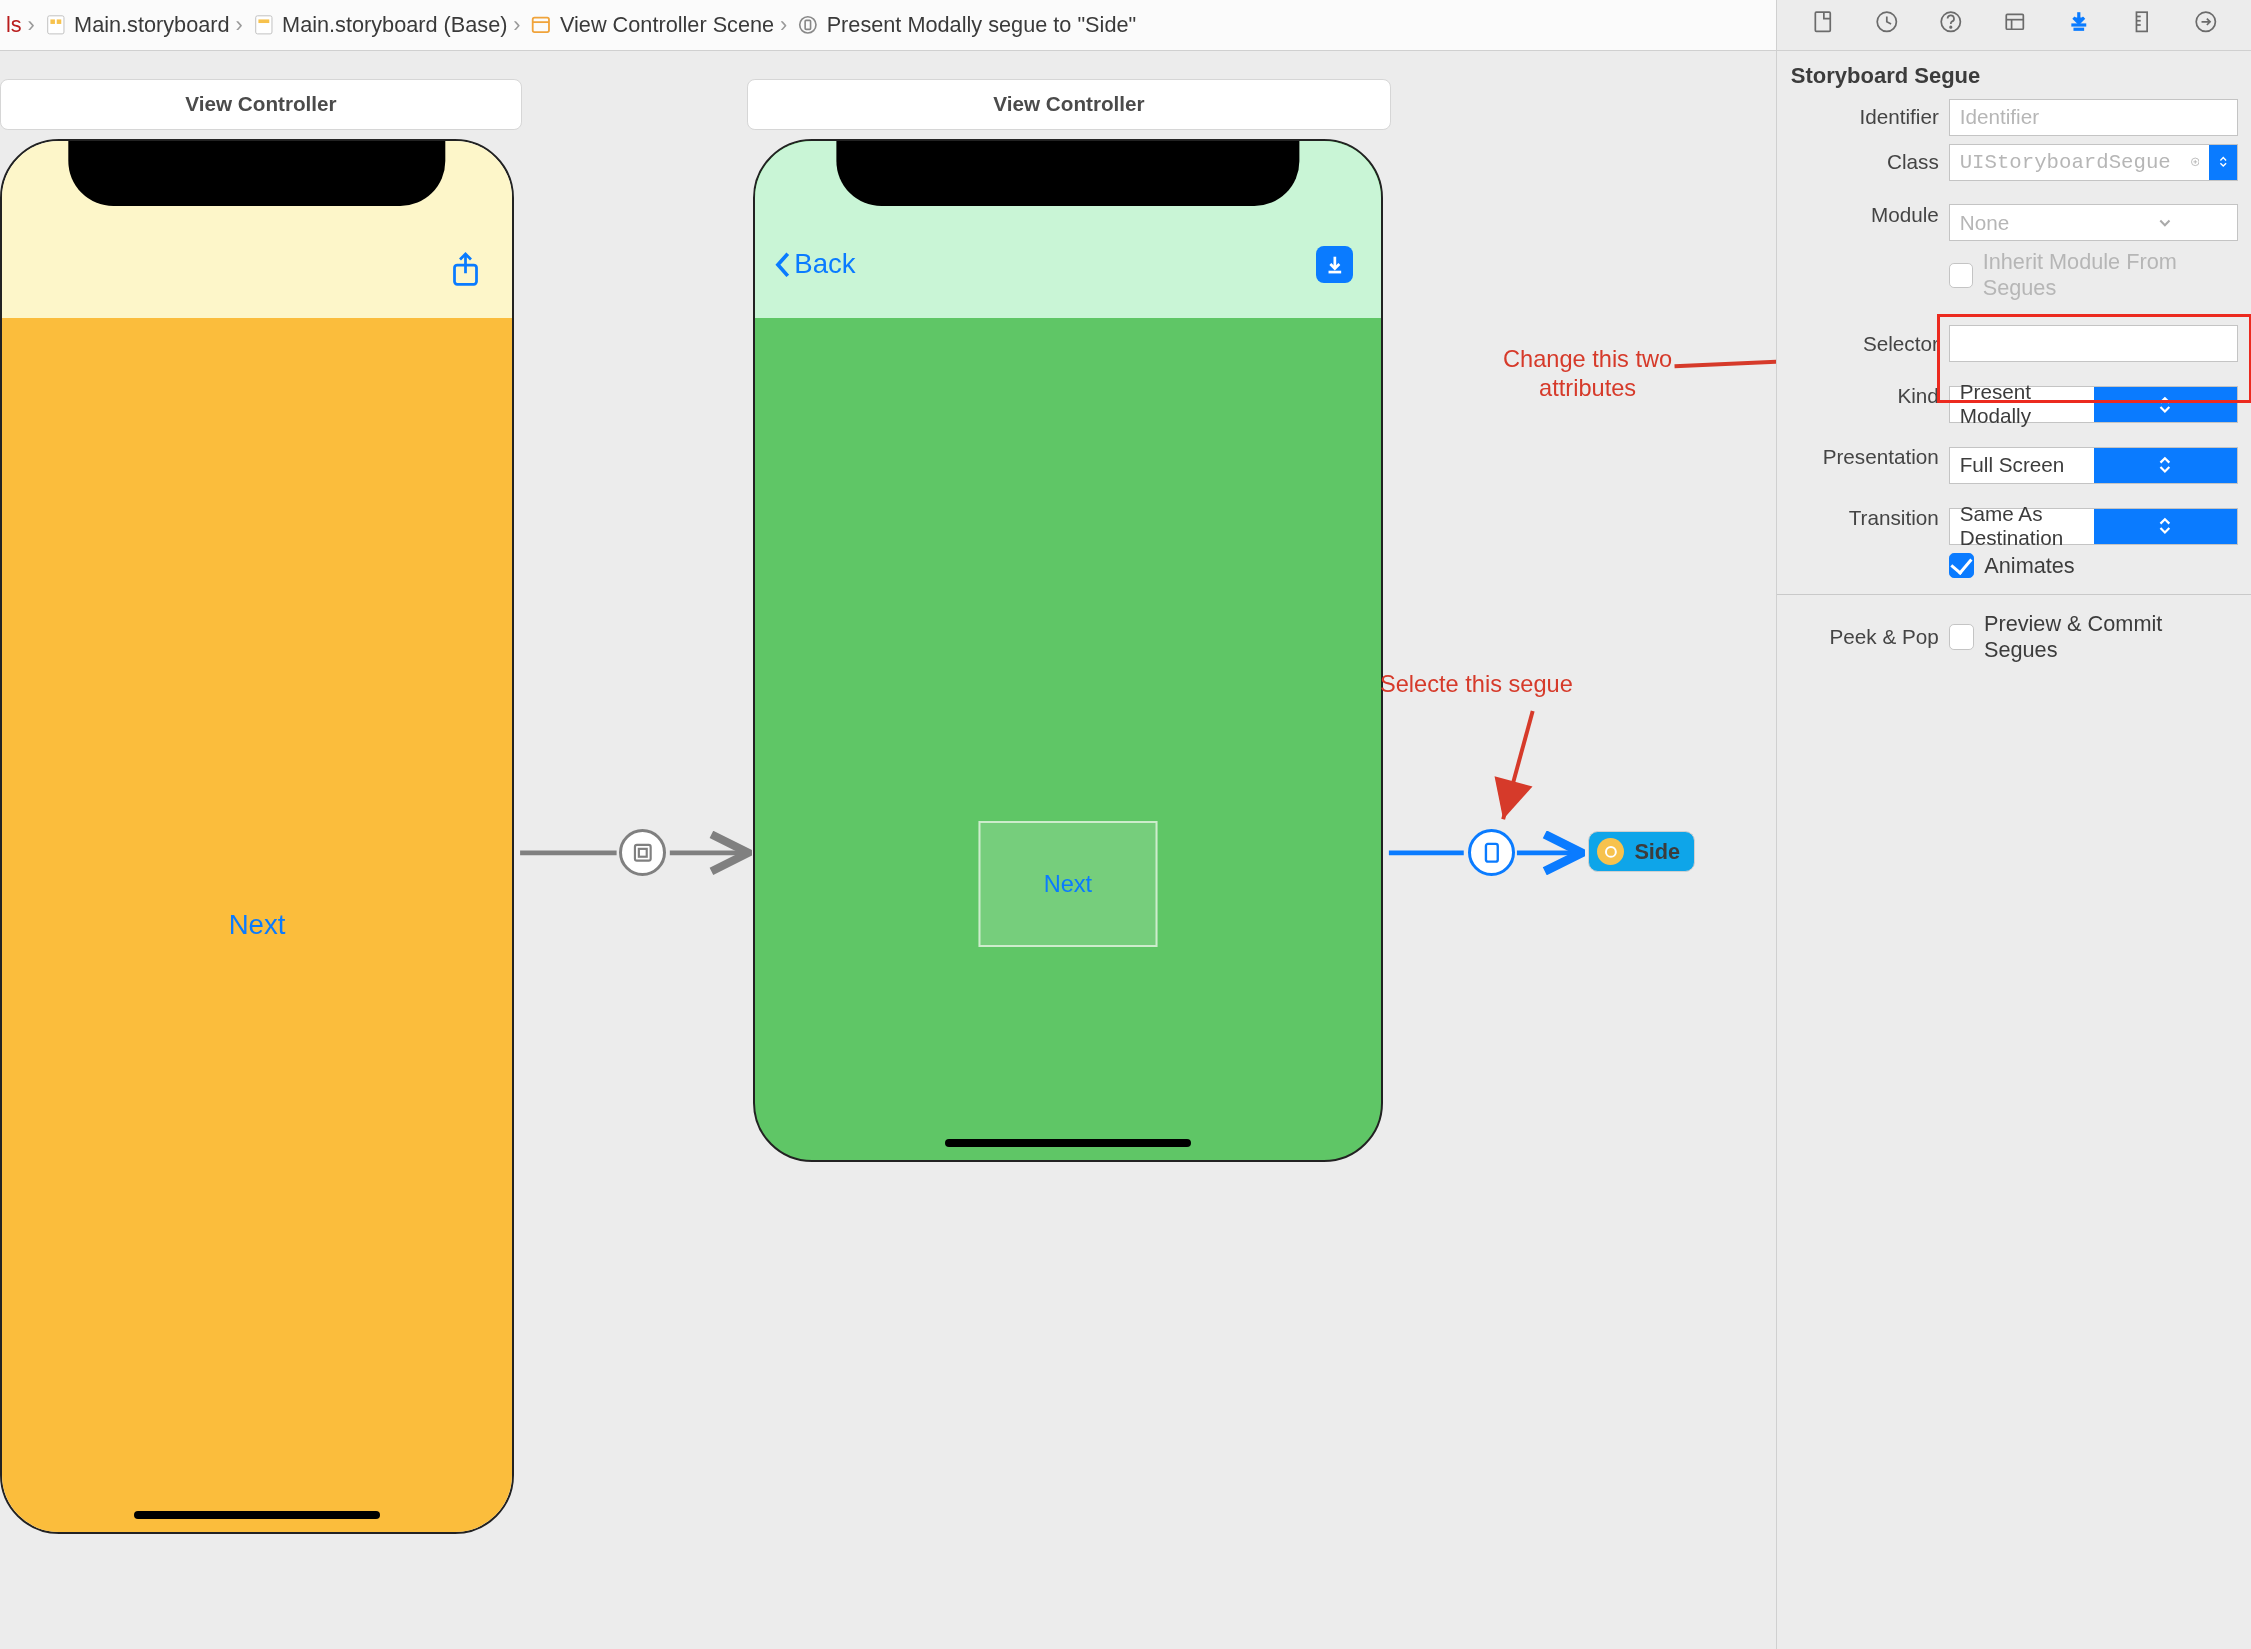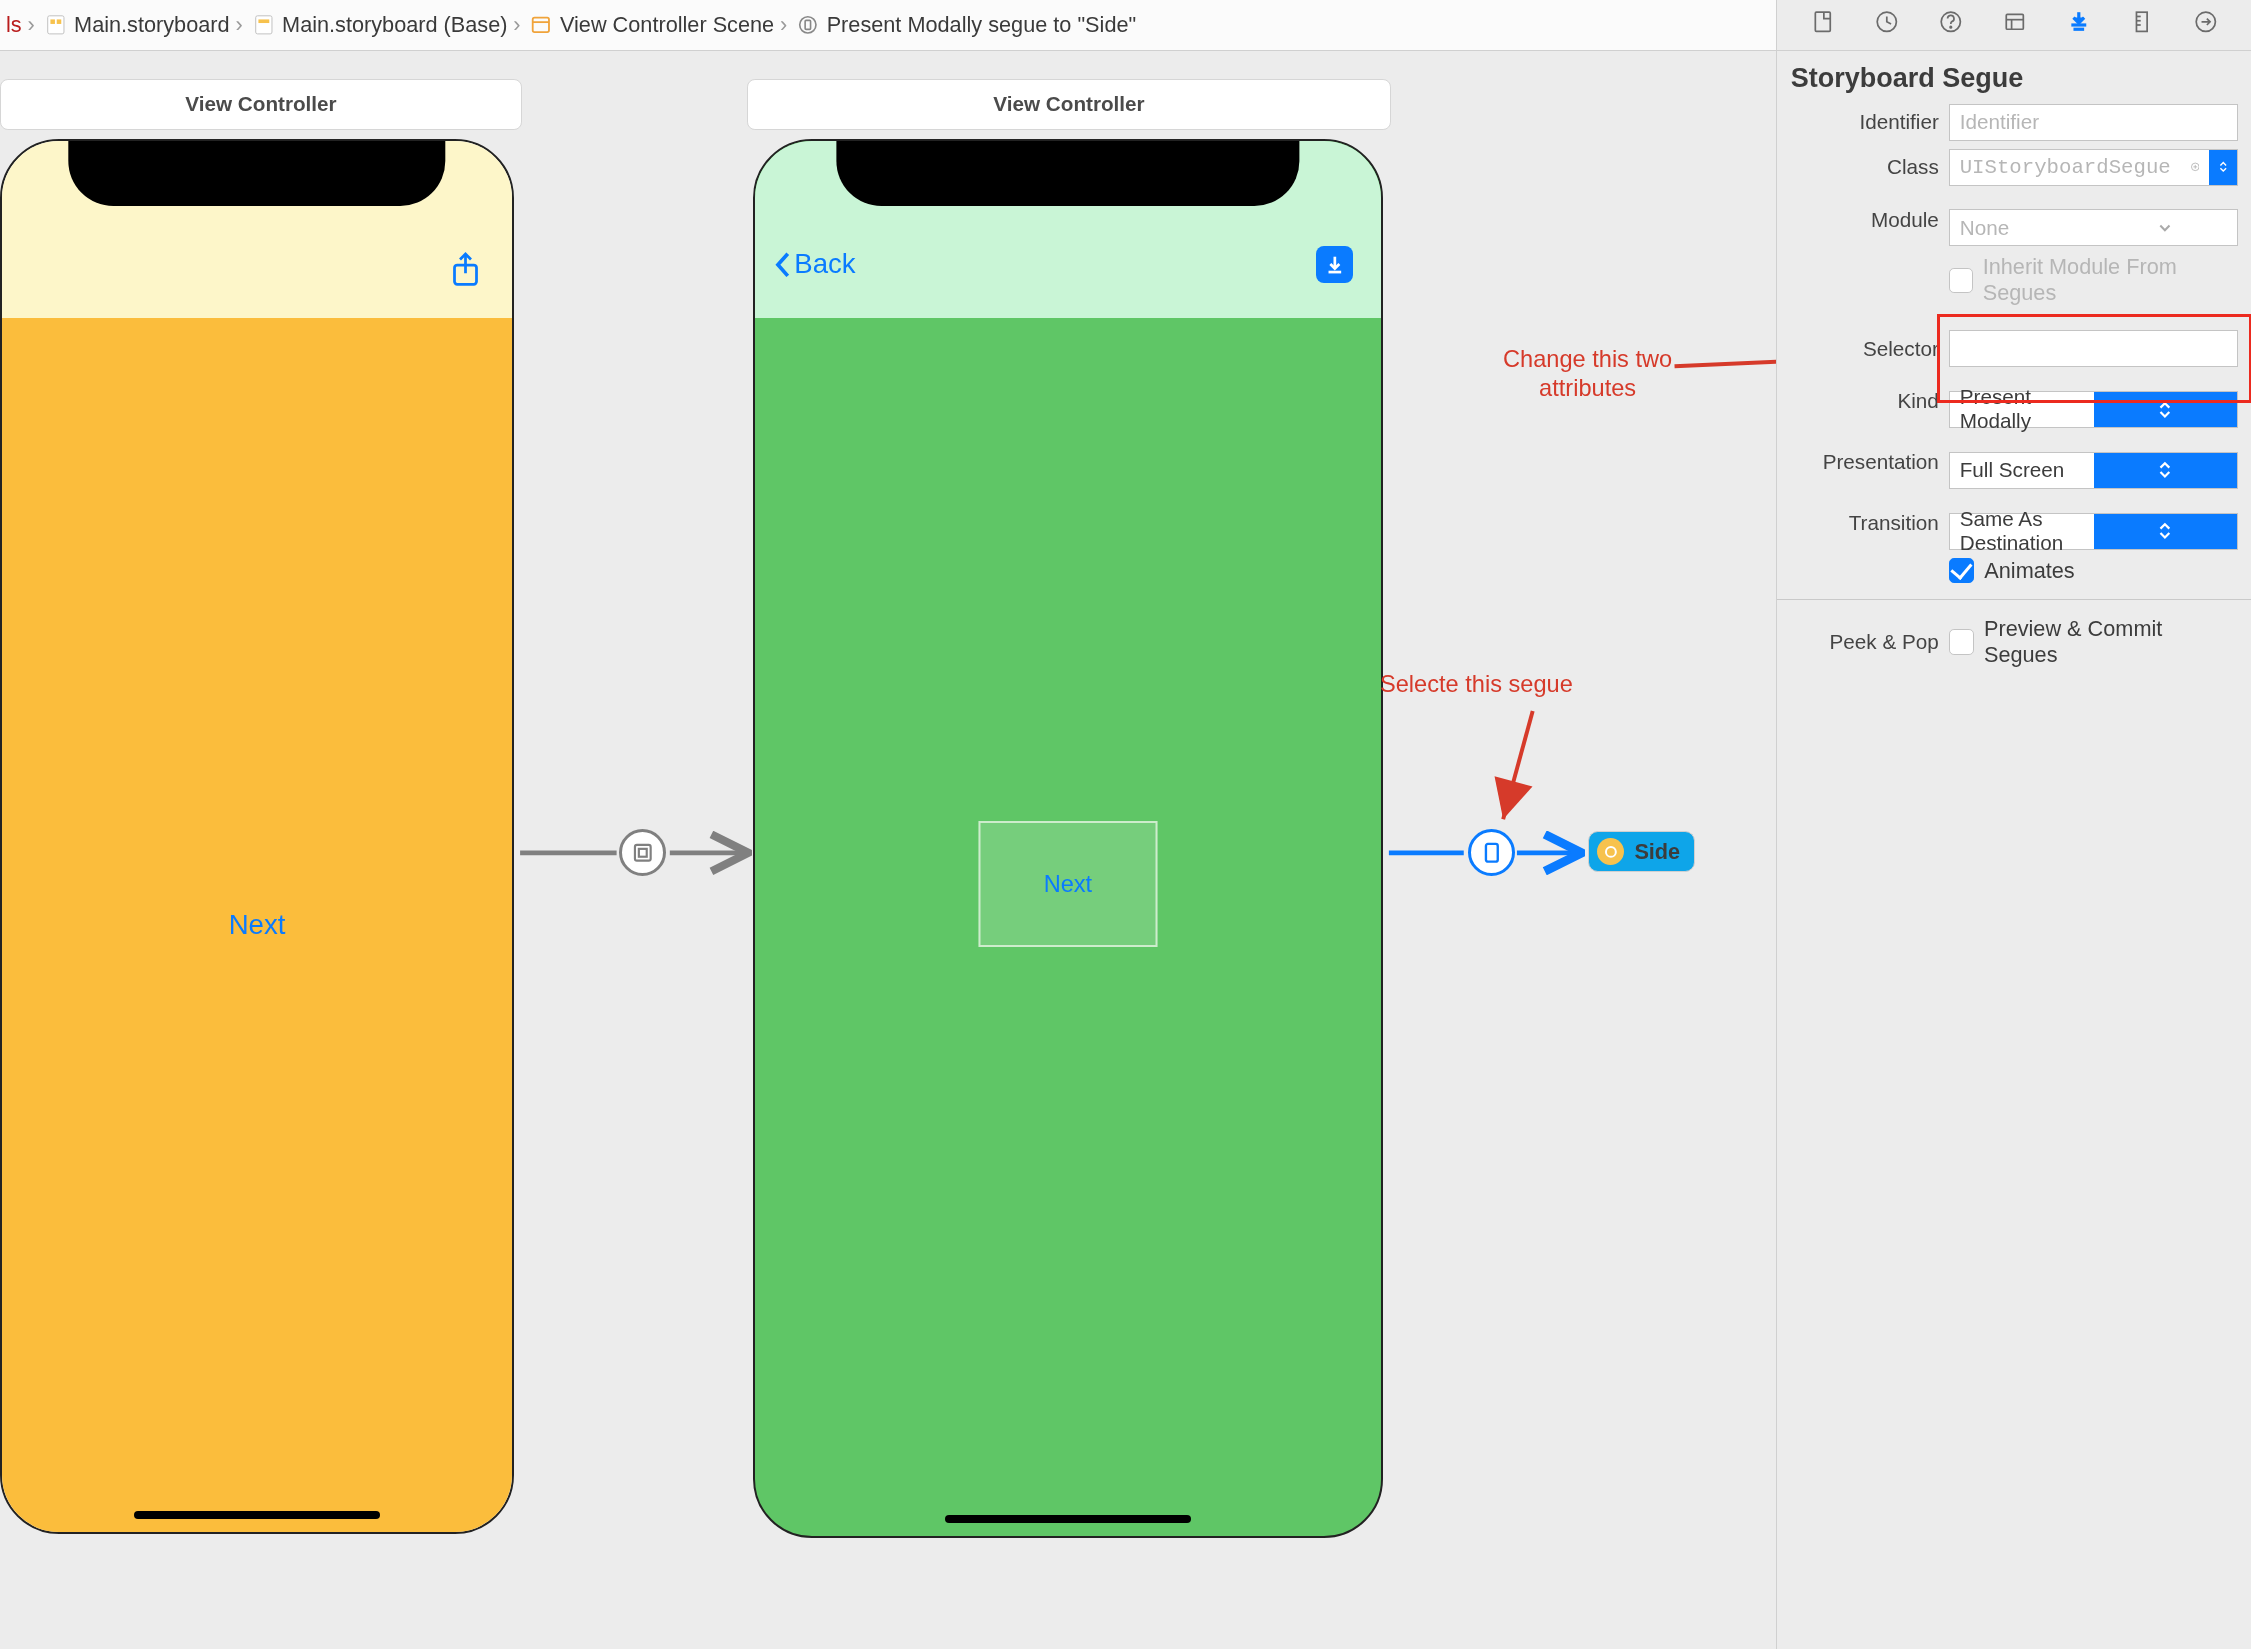--- a/index.html
+++ b/index.html
@@ -29,21 +29,21 @@
   .ic svg { width:21.7px; height:21.7px; }
   .tb-right { display:flex; align-items:center; gap:17.7px; padding-right:17.7px; }
   .tb-btn svg { width:27.6px; height:25.6px; stroke:#5d5d5d; fill:none; stroke-width:1.6; }
   .tb-divider { width:1px; height:27.6px; background:#cfcfcf; }
 
   
   .inspector { position:absolute; top:0; right:0; width:476px; height:100%; background:var(--panel-bg); border-left:1px solid var(--panel-border); display:flex; flex-direction:column; }
   .insp-tabs { height:51px; border-bottom:1px solid var(--panel-border); display:flex; align-items:center; justify-content:space-around; padding:0 13.8px; }
   .insp-tab svg { width:25.6px; height:25.6px; fill:none; stroke:#6b6b6b; stroke-width:1.6; }
   .insp-tab.active svg { stroke:var(--blue); fill:var(--blue); }
-  .section-title { font-weight:600; font-size:27px; padding:11.8px 13.8px 9.9px 13.8px; }
+  .section-title { font-weight:600; font-size:22px; padding:11.8px 13.8px 9.9px 13.8px; }
   .form { padding:0 13.8px 13.8px 13.8px; display:flex; flex-direction:column; gap:7.9px; }
   .row { display:flex; align-items:center; gap:10px; }
   .row label { flex:0 0 148px; text-align:right; font-size:20.7px; color:#444; }
   .field { flex:1; display:flex; align-items:center; }
   .tf { flex:1; height:37px; border:1px solid var(--field-border); background:var(--field-bg); border-radius:0; padding:0 9.9px; font-size:20.7px; color:#444; }
   .tf::placeholder { color:#b6b6b6; }
   .combo { flex:1; display:flex; height:37px; border:1px solid var(--field-border); background:var(--field-bg); align-items:center; }
   .combo span { flex:1; padding:0 9.9px; font-size:20.7px;font-family:Liberation Mono, monospace; }
   .combo .plus { width:27.6px; height:100%; display:flex; align-items:center; justify-content:center; color:#999; border:none; }
   .combo .cap, .cap { width:27.6px; height:100%; background:var(--blue); display:flex; align-items:center; justify-content:center; }
@@ -68,21 +68,21 @@
   .home-ind { position:absolute; bottom:13.8px; left:50%; transform:translateX(-50%); width:246px; height:7.9px; background:#000; border-radius:5.9px; z-index:3; }
 
   
   .s1 .phone { width:514px; height:1395px; }
   .s1 .phone .top { position:absolute; top:0; left:0; right:0; height:177px; background:#fdf6c9; }
   .s1 .phone .body { position:absolute; top:177px; left:0; right:0; bottom:0; background:#fbbd3c; display:flex; align-items:center; justify-content:center; }
   .s1 .btn-next { color:var(--blue); font-size:27.6px; }
   .s1 .share { position:absolute; top:110px; right:29.6px; z-index:4; }
 
   
-  .s2 .phone { width:630px; height:1399px; background:#5fc666; }
+  .s2 .phone { width:630px; height:1023px; background:#5fc666; }
   .s2 .phone .top2 { position:absolute; top:0; left:0; right:0; height:177px; background:#c9f5d6; display:flex; align-items:center; justify-content:space-between; padding:69px 27.6px 0 17.7px; }
   .s2 .backbtn { color:var(--blue); font-size:27.6px; display:flex; align-items:center; gap:2px; }
   .s2 .dl { width:37px; height:37px; border-radius:7.9px; background:var(--blue); display:flex; align-items:center; justify-content:center; }
   .s2 .container { position:absolute; top:680px; left:50%; transform:translateX(-50%); width:179px; height:126px; border:2px solid #cdeccc; background:rgba(255,255,255,0.15); display:flex; align-items:center; justify-content:center; }
   .s2 .container span { color:var(--blue); font-size:23.6px; }
 
   
   .conn { position:absolute; top:0; left:0; overflow:visible; pointer-events:none; }
   .segue-node { position:absolute; width:47px; height:47px; border:3.9px solid var(--blue); border-radius:50%; background:#fff; display:flex; align-items:center; justify-content:center; }
   .segue-node.gray { border-color:#808080; }

